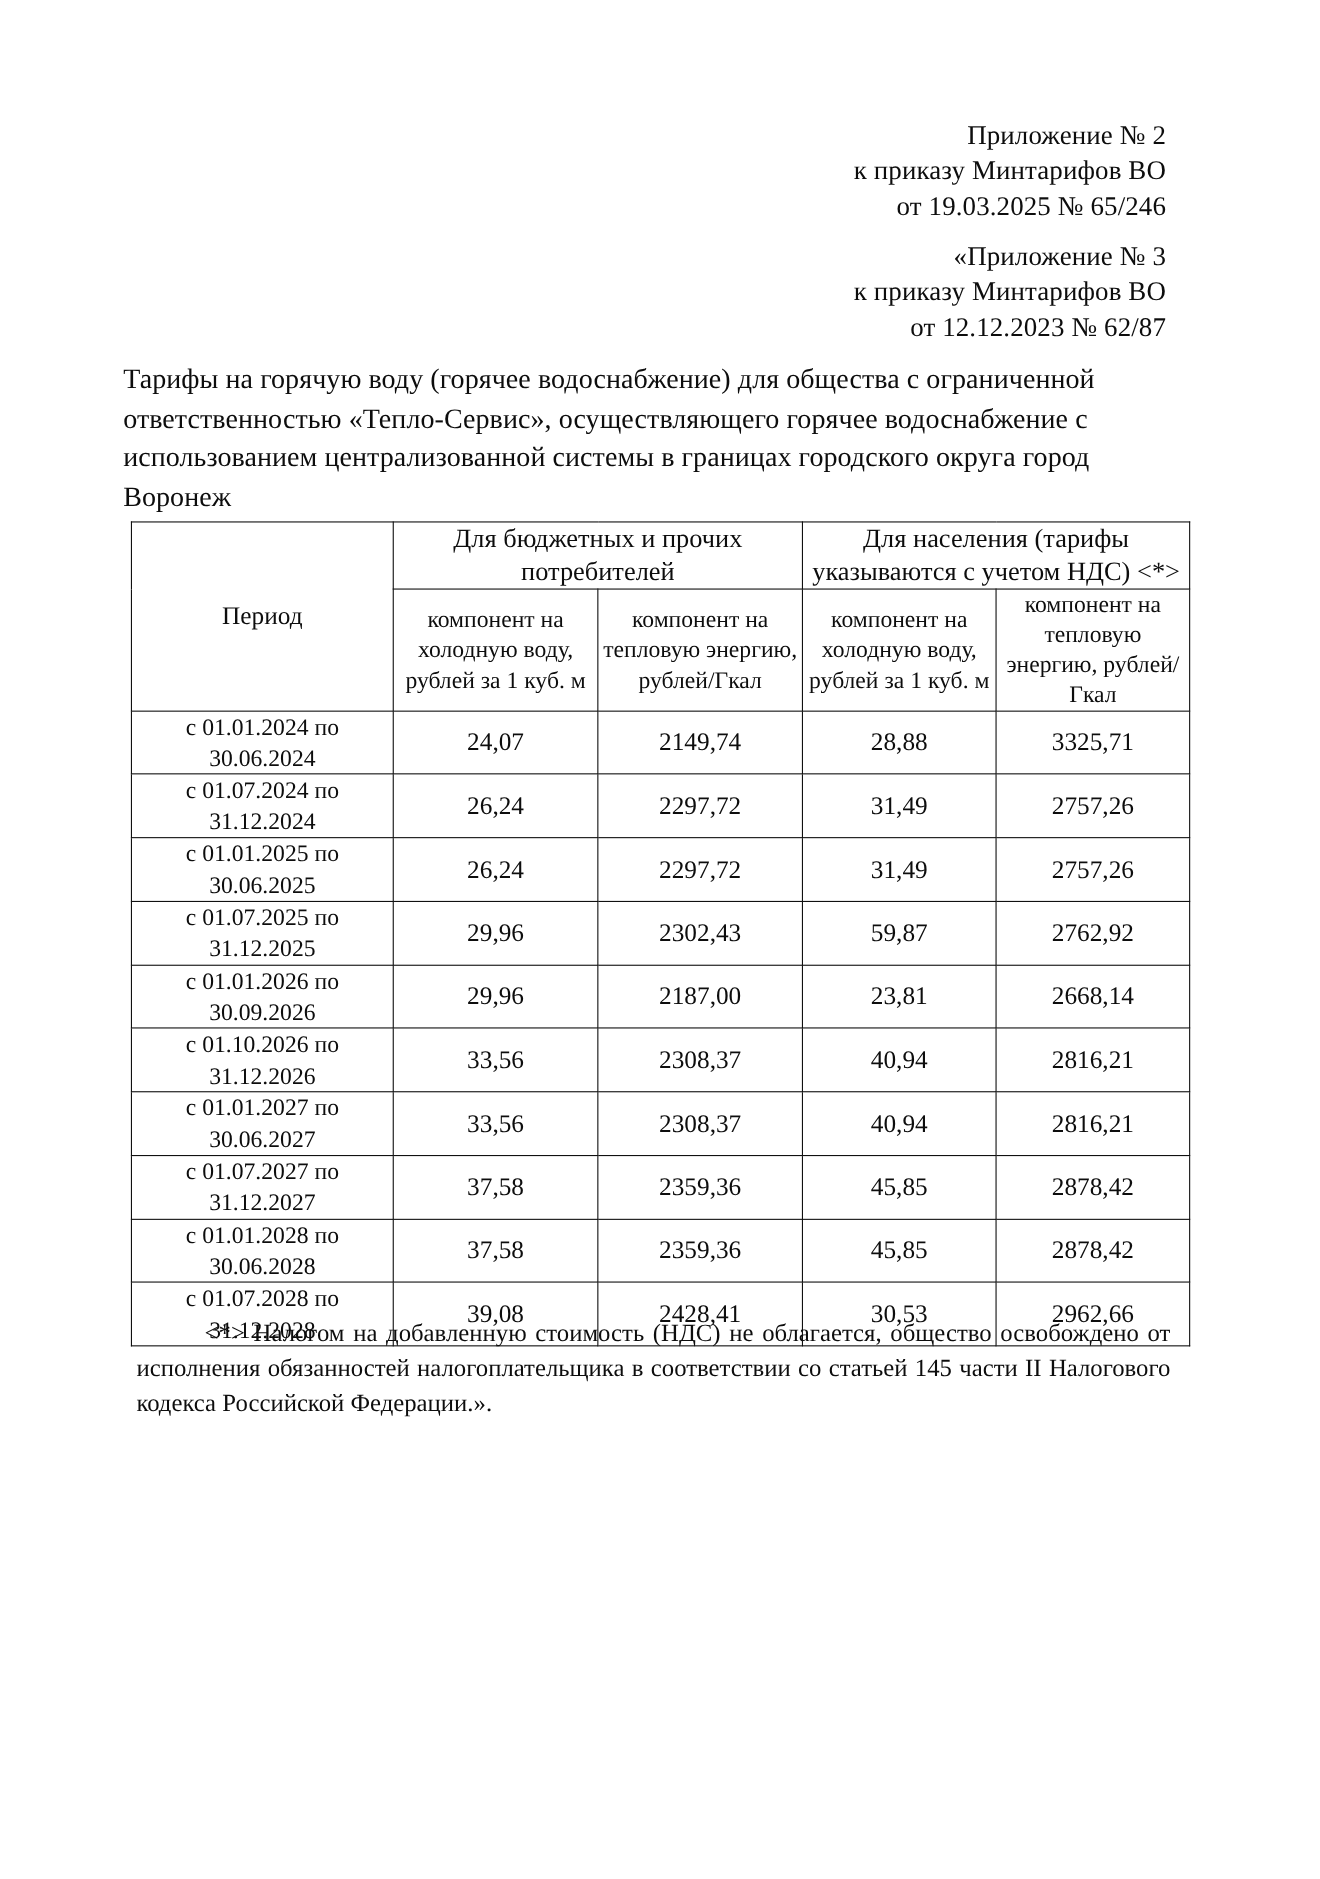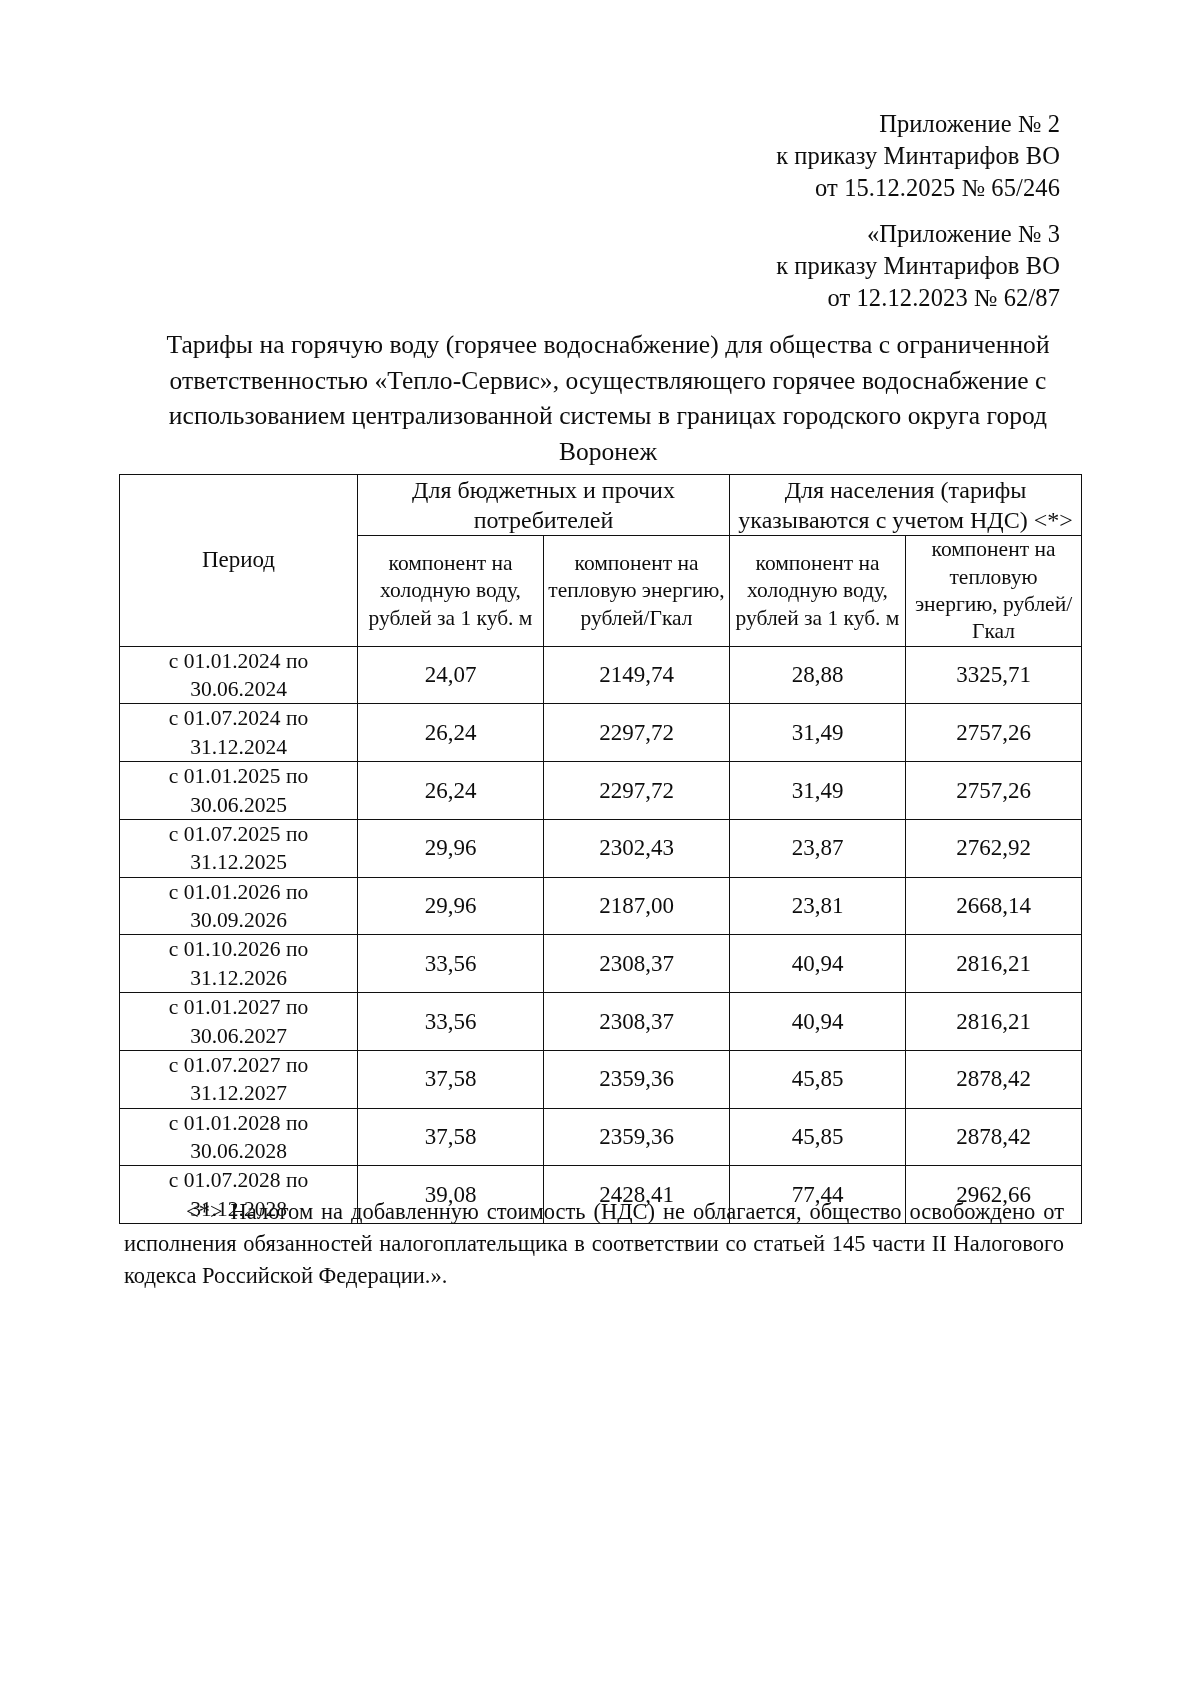--- a/index.html
+++ b/index.html
@@ -42,23 +42,22 @@
     top: 218px;
     right: 140px;
     width: 640px;
   }
   .ref-line { white-space: nowrap; }
 
   
   .doc-title {
     position: absolute;
     top: 327px;
-    left: 138px;
+    left: 112px;
     width: 940px;
-    text-align: center;
     font-size: 25.5px;
     line-height: 1.40;
     letter-spacing: 0.05px;
   }
 
   
   .tariff-table-wrap {
     position: absolute;
     top: 474px;
     left: 119px;
@@ -123,21 +122,21 @@
   .footnote .indent { display: inline-block; width: 62px; }
 </style>
 </head>
 <body>
 
 <div class="page">
 
   <div class="ref-block ref-block-1">
     <div class="ref-line">Приложение № 2</div>
     <div class="ref-line">к приказу Минтарифов ВО</div>
-    <div class="ref-line">от 15.12.2025 № 65/246</div>
+    <div class="ref-line">от 19.03.2025 № 65/246</div>
   </div>
 
   <div class="ref-block ref-block-2">
     <div class="ref-line">«Приложение № 3</div>
     <div class="ref-line">к приказу Минтарифов ВО</div>
     <div class="ref-line">от 12.12.2023 № 62/87</div>
   </div>
 
   <div class="doc-title">Тарифы на горячую воду (горячее водоснабжение) для общества с ограниченной ответственностью «Тепло-Сервис», осуществляющего горячее водоснабжение с использованием централизованной системы в границах городского округа город Воронеж</div>
 
@@ -182,21 +181,21 @@
             <td class="period-cell">с 01.01.2025 по 30.06.2025</td>
             <td class="value-cell">26,24</td>
             <td class="value-cell">2297,72</td>
             <td class="value-cell">31,49</td>
             <td class="value-cell">2757,26</td>
           </tr>
           <tr>
             <td class="period-cell">с 01.07.2025 по 31.12.2025</td>
             <td class="value-cell">29,96</td>
             <td class="value-cell">2302,43</td>
-            <td class="value-cell">23,87</td>
+            <td class="value-cell">59,87</td>
             <td class="value-cell">2762,92</td>
           </tr>
           <tr>
             <td class="period-cell">с 01.01.2026 по 30.09.2026</td>
             <td class="value-cell">29,96</td>
             <td class="value-cell">2187,00</td>
             <td class="value-cell">23,81</td>
             <td class="value-cell">2668,14</td>
           </tr>
           <tr>
@@ -224,21 +223,21 @@
             <td class="period-cell">с 01.01.2028 по 30.06.2028</td>
             <td class="value-cell">37,58</td>
             <td class="value-cell">2359,36</td>
             <td class="value-cell">45,85</td>
             <td class="value-cell">2878,42</td>
           </tr>
           <tr>
             <td class="period-cell">с 01.07.2028 по 31.12.2028</td>
             <td class="value-cell">39,08</td>
             <td class="value-cell">2428,41</td>
-            <td class="value-cell">77,44</td>
+            <td class="value-cell">30,53</td>
             <td class="value-cell">2962,66</td>
           </tr>
         </tbody>
     </table>
   </div>
 
   <div class="footnote"><span class="indent"></span><span>&lt;*&gt; Налогом на добавленную стоимость (НДС) не облагается, общество освобождено от исполнения обязанностей налогоплательщика в соответствии со статьей 145 части II Налогового кодекса Российской Федерации.».</span></div>
 
 </div>
 

